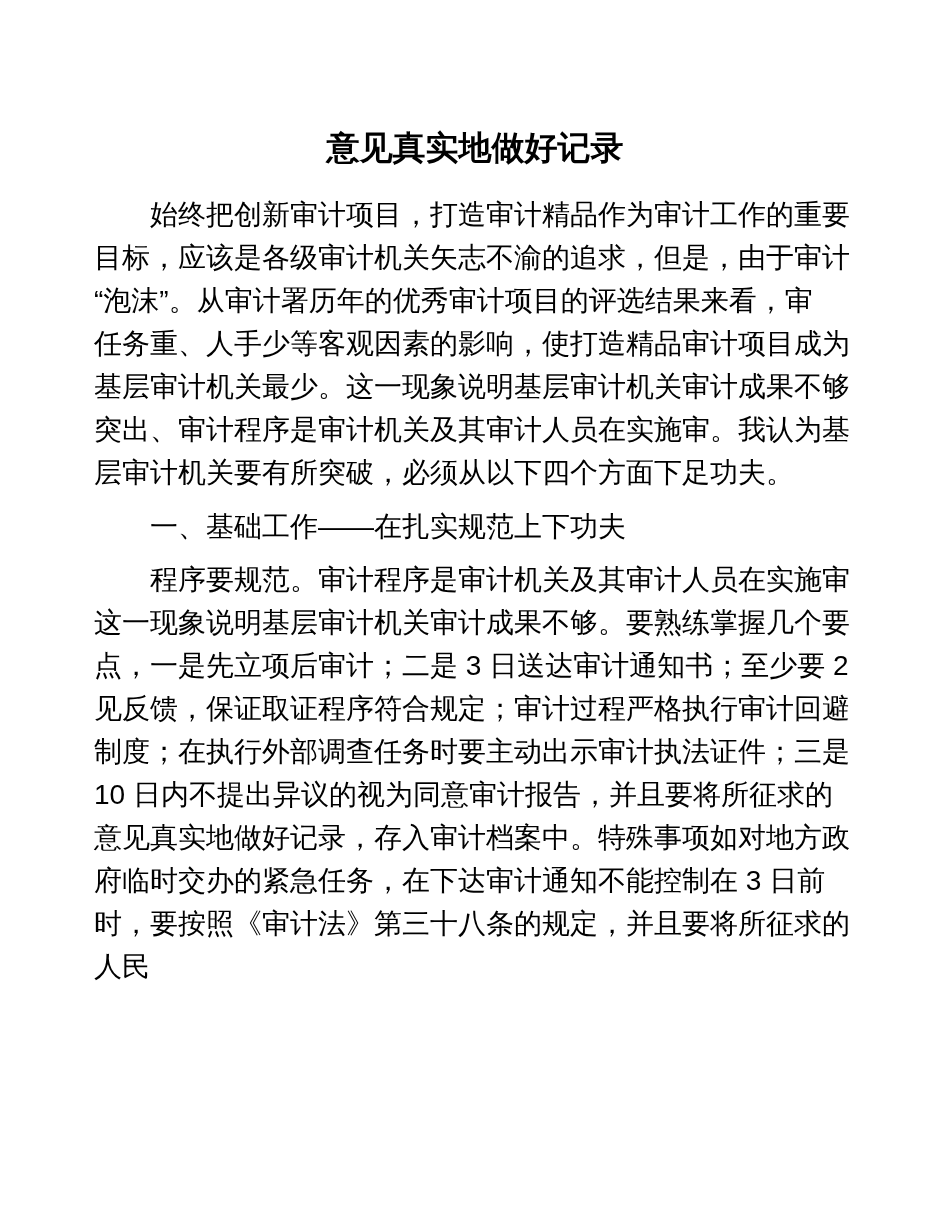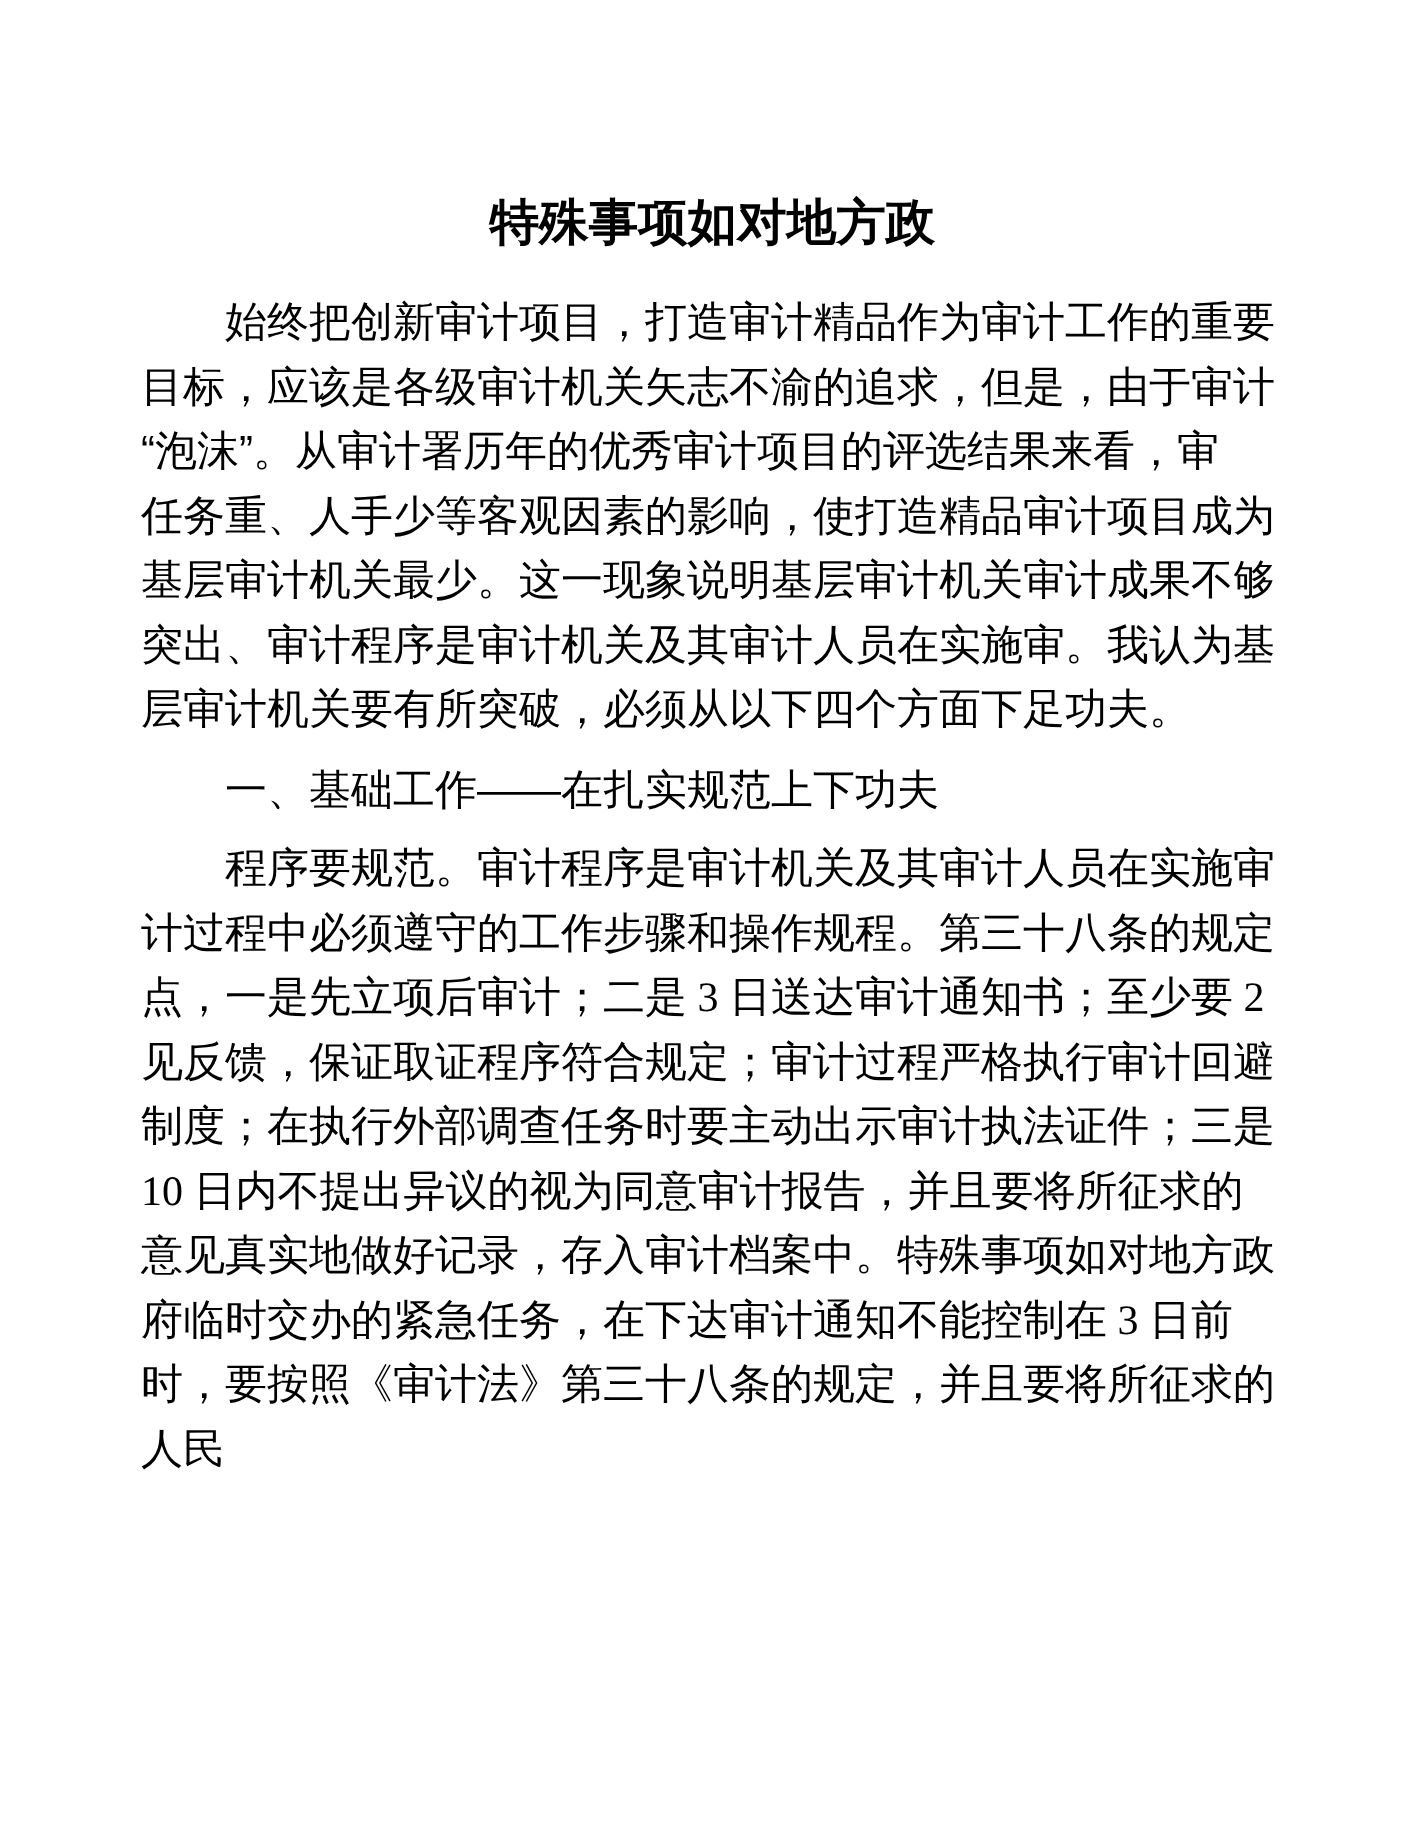--- a/index.html
+++ b/index.html
@@ -33,56 +33,56 @@
   .content {
     margin-left: 94px;
     width: 784px; 
   }
   .block {
     margin: 0;
     padding: 0;
   }
   .block.paragraph-1 { margin-top: 19px; }
   .block.heading     { margin-top: 11px; }
-  .block.paragraph-2 { margin-top: 10px; font-family: Liberation Serif, serif; }
+  .block.paragraph-2 { margin-top: 10px; }
   .line {
     font-size: 28px;
     line-height: 43px;
     letter-spacing: 0;
     white-space: nowrap;
     font-weight: 400;
   }
   .heading .line {
     font-weight: 400;
   }
   .line.first {
     text-indent: 2em;
   }
 </style>
 </head>
 <body>
 
 <div class="page">
-  <h1 class="title">特殊事项如对地方政</h1>
+  <h1 class="title">意见真实地做好记录</h1>
   <div class="content">
       <div class="block paragraph paragraph-1">
         <div class="line first">始终把创新审计项目，打造审计精品作为审计工作的重要</div>
         <div class="line">目标，应该是各级审计机关矢志不渝的追求，但是，由于审计</div>
         <div class="line">“泡沫”。从审计署历年的优秀审计项目的评选结果来看，审</div>
         <div class="line">任务重、人手少等客观因素的影响，使打造精品审计项目成为</div>
         <div class="line">基层审计机关最少。这一现象说明基层审计机关审计成果不够</div>
         <div class="line">突出、审计程序是审计机关及其审计人员在实施审。我认为基</div>
         <div class="line">层审计机关要有所突破，必须从以下四个方面下足功夫。</div>
       </div>
       <div class="block heading heading-1">
         <div class="line first">一、基础工作——在扎实规范上下功夫</div>
       </div>
       <div class="block paragraph paragraph-2">
         <div class="line first">程序要规范。审计程序是审计机关及其审计人员在实施审</div>
-        <div class="line">计过程中必须遵守的工作步骤和操作规程。第三十八条的规定</div>
+        <div class="line">这一现象说明基层审计机关审计成果不够。要熟练掌握几个要</div>
         <div class="line">点，一是先立项后审计；二是 3 日送达审计通知书；至少要 2</div>
         <div class="line">见反馈，保证取证程序符合规定；审计过程严格执行审计回避</div>
         <div class="line">制度；在执行外部调查任务时要主动出示审计执法证件；三是</div>
         <div class="line">10 日内不提出异议的视为同意审计报告，并且要将所征求的</div>
         <div class="line">意见真实地做好记录，存入审计档案中。特殊事项如对地方政</div>
         <div class="line">府临时交办的紧急任务，在下达审计通知不能控制在 3 日前</div>
         <div class="line">时，要按照《审计法》第三十八条的规定，并且要将所征求的</div>
         <div class="line">人民</div>
       </div>
     </div>

